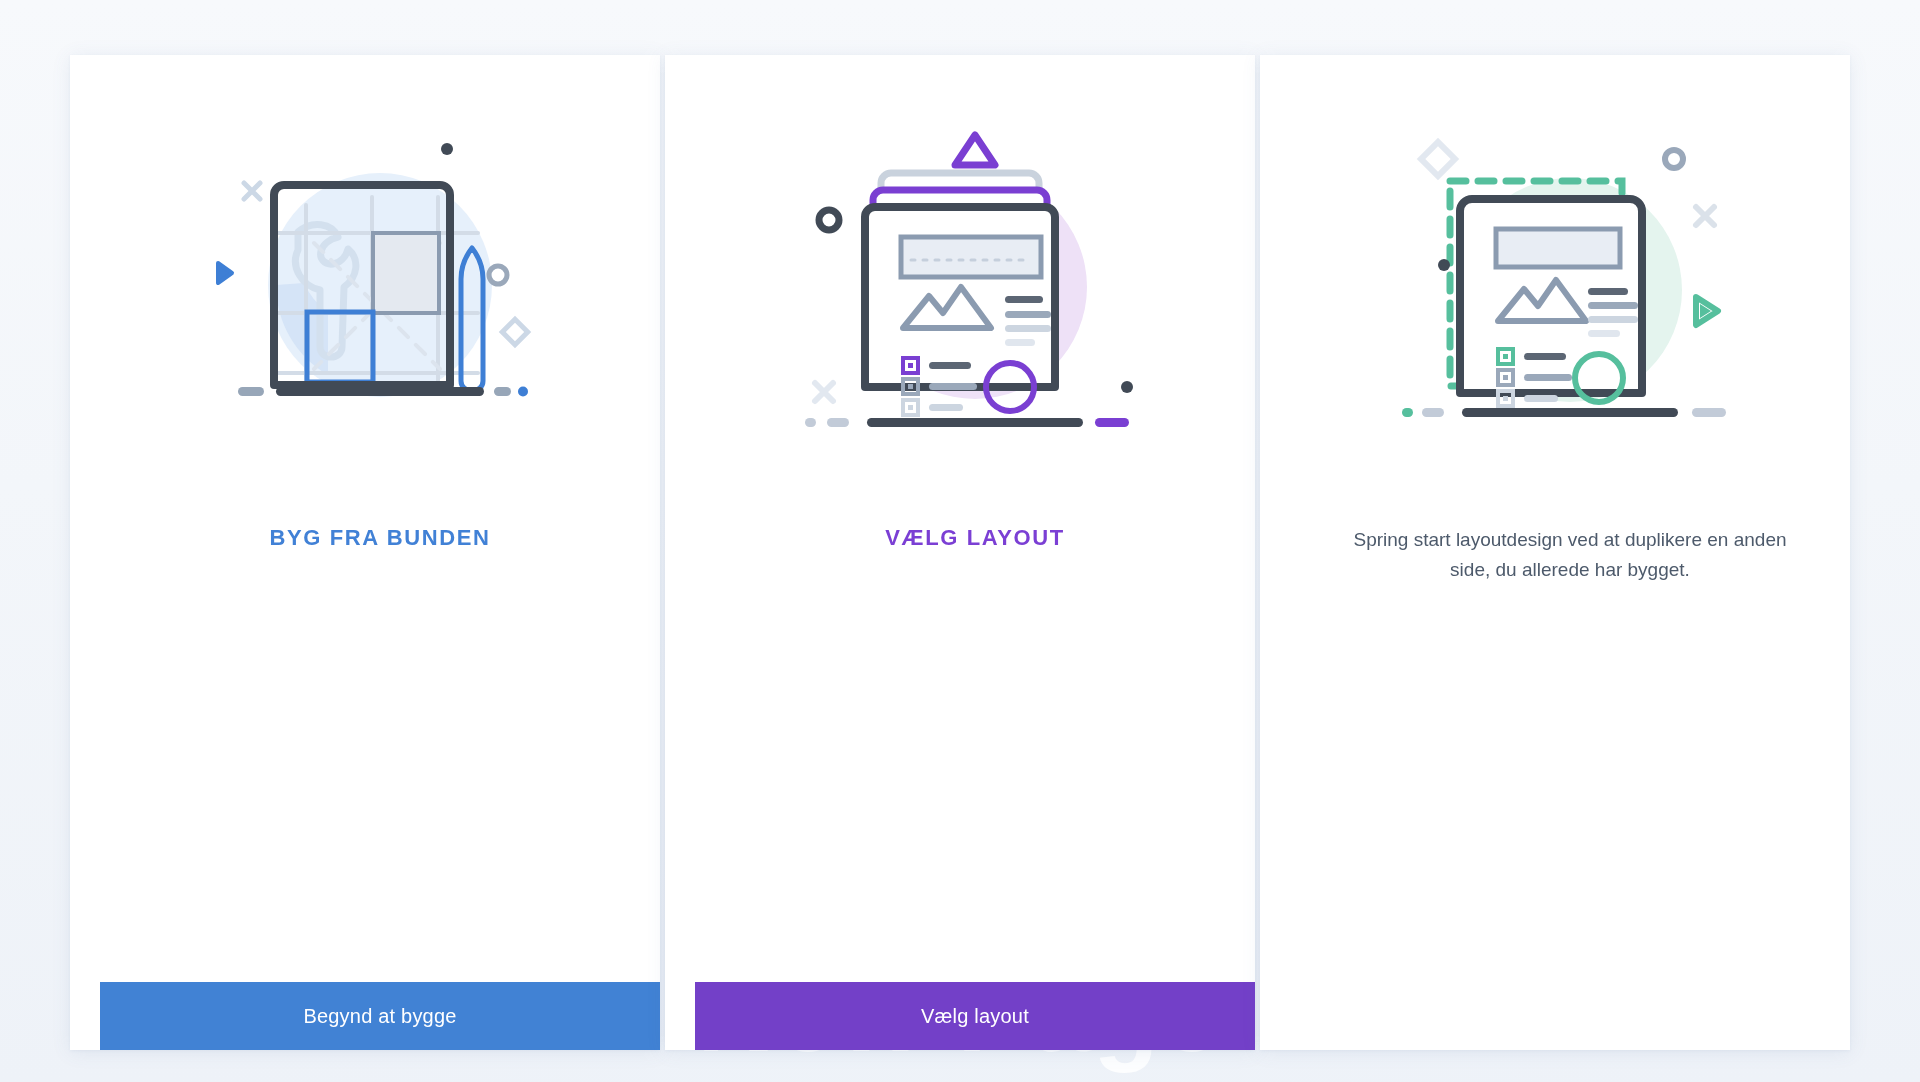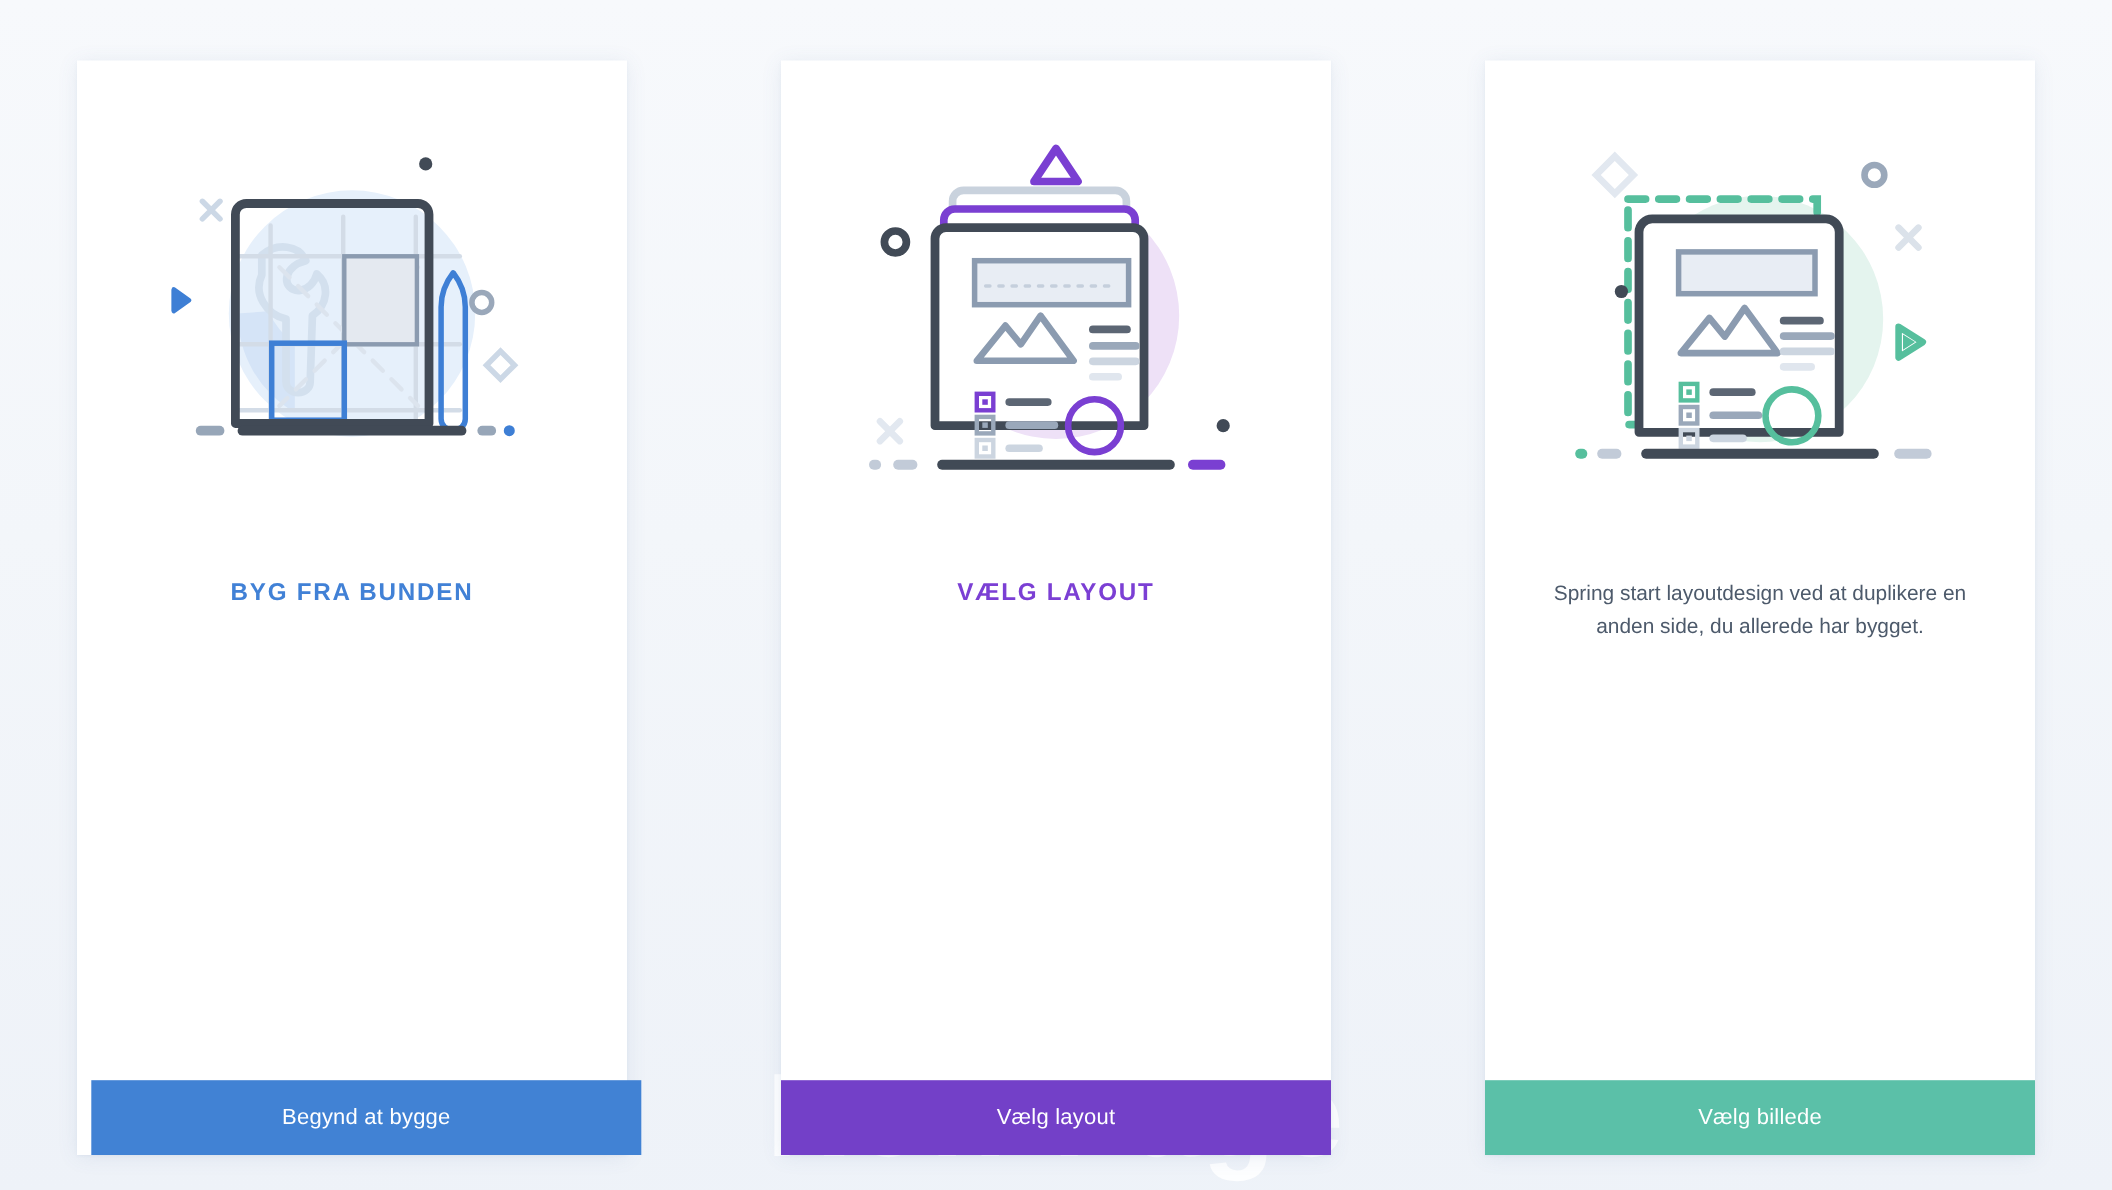--- a/index.html
+++ b/index.html
@@ -43,26 +43,27 @@
     left: 70px;
     top: 55px;
     width: 1780px;
     height: 995px;
     display: flex;
     justify-content: space-between;
     align-items: stretch;
   }
   .option-card {
     position: relative;
-    width: 500px;
+    width: 560px;
     background: #ffffff;
     box-shadow: 0 2px 18px rgba(75,110,160,0.10), 0 1px 3px rgba(75,110,160,0.06);
     display: flex;
     flex-direction: column;
     cursor: pointer;
+    padding-left: 30px;
   }
 
   
   .card-illustration {
     height: 470px;
     display: flex;
     align-items: center;
     justify-content: center;
     flex: none;
   }
@@ -103,21 +104,21 @@
     color: #ffffff;
     font-size: 20px;
     font-weight: 400;
     letter-spacing: 0.2px;
     border: none;
     width: 100%;
     font-family: "Liberation Sans", sans-serif;
     cursor: pointer;
     padding: 0;
   }
-  .card-button.blue   { background: #4182d4; margin-left: 13px; }
+  .card-button.blue   { background: #4182d4; }
   .card-button.purple { background: #7340c8; }
   .card-button.green  { background: #5bc0a8; }
 </style>
 </head>
 <body>
 
 <div id="page-backdrop"></div>
 <div id="watermark">New Page</div>
 
 <div id="cards-container">
@@ -272,16 +273,15 @@
         <circle cx="274" cy="34" r="9" fill="none" stroke="#9aa8ba" stroke-width="6"></circle>
         <circle cx="44" cy="140" r="6" fill="#414a56"></circle>
         <path d="M296 82 l18 18 M314 82 l-18 18" stroke="#dbe2ea" stroke-width="6" stroke-linecap="round"></path>
         <path d="M296 172 l22 14 l-22 14 z" fill="none" stroke="#56bf9d" stroke-width="6" stroke-linejoin="round"></path>
         <path d="M300 179 l11 7 l-11 7 z" fill="#56bf9d"></path>
       </svg>
     </div>
     <div class="card-text">
       <p class="card-desc">Spring start layoutdesign ved at duplikere en anden side, du allerede har bygget.</p>
     </div>
-    <button class="card-button green">Vælg billede</button>
   </div>
 
 </div>
 
 </body></html>

